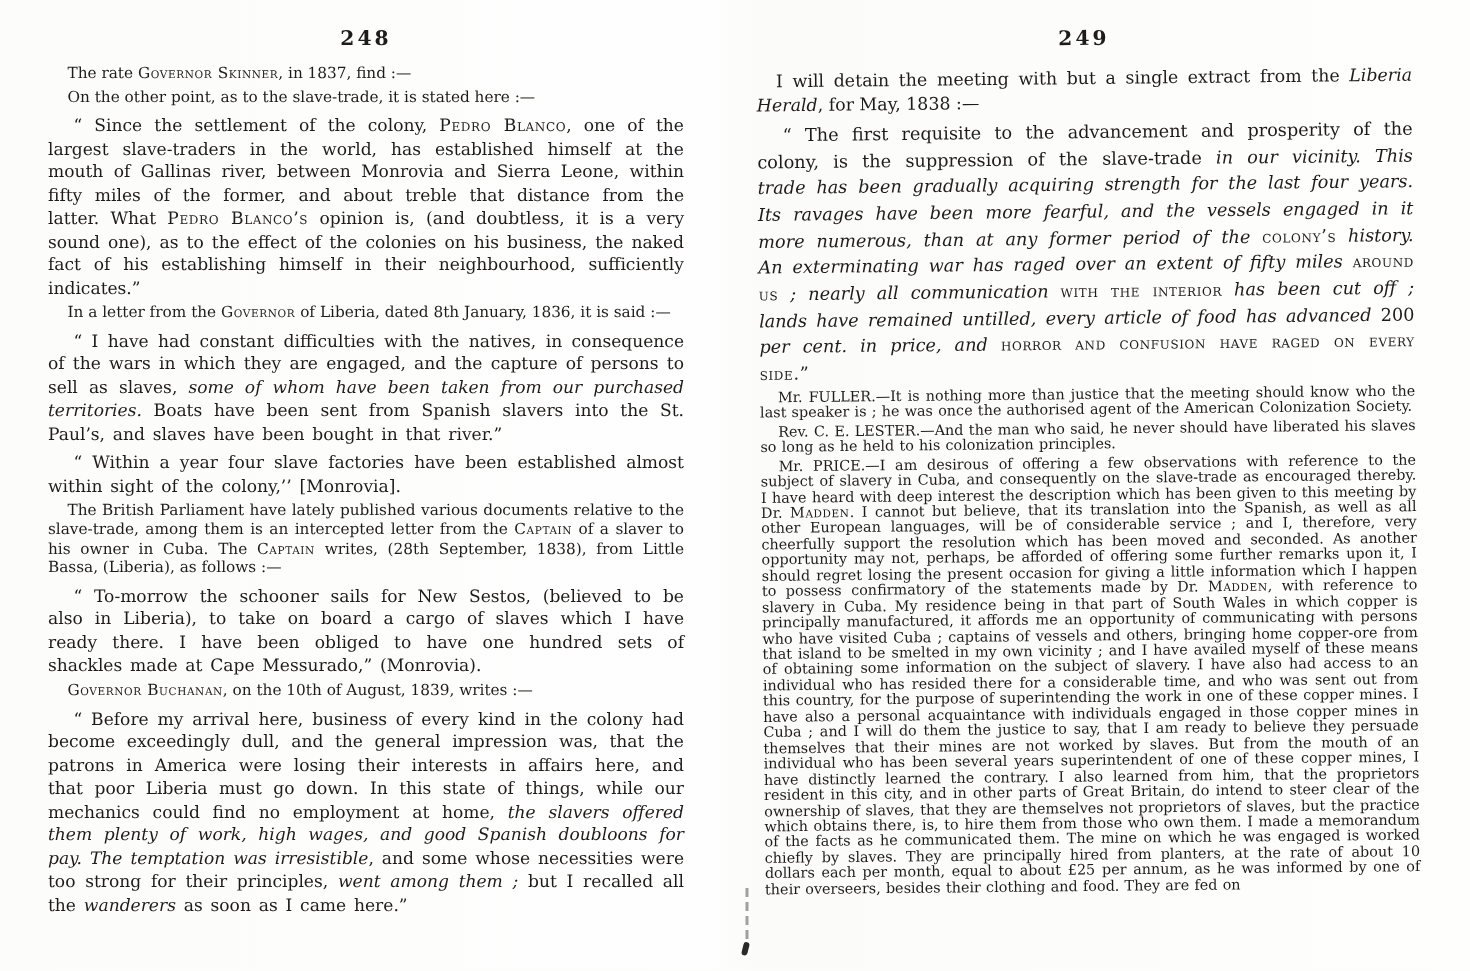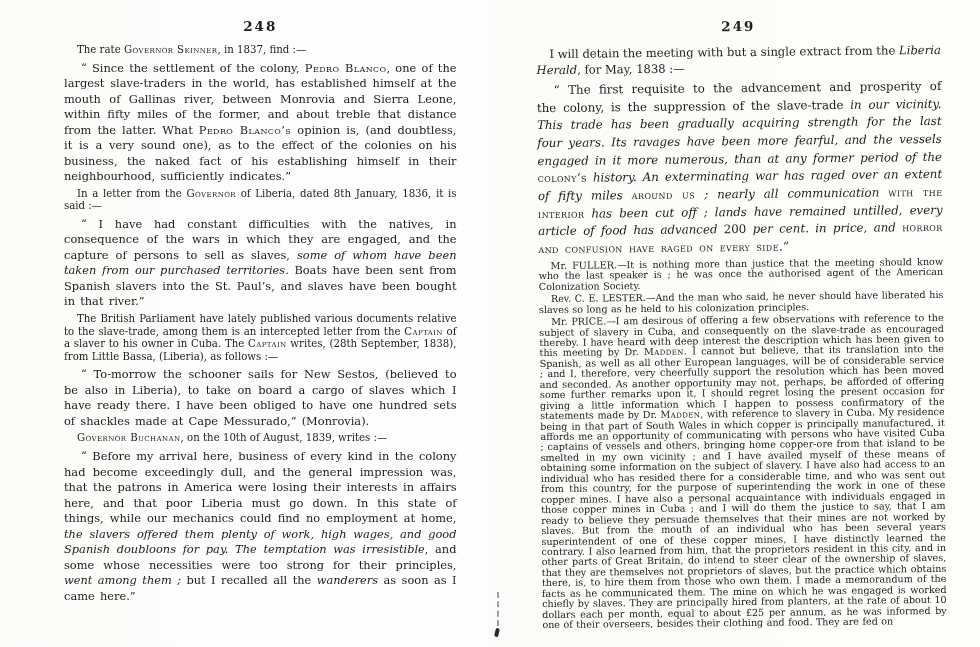--- a/index.html
+++ b/index.html
@@ -8,21 +8,21 @@
     background:#fdfdfc;
     color:#1e1c1a;
     font-family:"DejaVu Serif","Liberation Serif",serif;
   }
   .spread{
     position:relative;
     display:flex;
     width:980px;height:647px;
     background:linear-gradient(90deg,#fcfcfb 0%,#fefefe 48%,#fbfbfa 52%,#fefefd 100%);
   }
-  .page{box-sizing:border-box;margin-left:32px;}
+  .page{box-sizing:border-box;}
   .page-left{width:490px;padding:10px 34px 0 32px;}
   .page-right{width:490px;padding:10px 39px 0 14px;}
   .page-inner-right{transform:rotate(-0.6deg);transform-origin:50% 0;}
   .page-number{
     text-align:center;
     font-size:13.5px;
     letter-spacing:2px;
     margin:8px 0 10px 0;
     font-weight:bold;
   }
@@ -60,23 +60,25 @@
 </style>
 </head>
 <body>
 
 <div class="spread">
 
   <section class="page page-left">
     <div class="page-number">248</div>
     <div class="page-body">
         <p class="block narrative"><span>The rate </span><span class="run-sc">Governor Skinner</span><span>, in 1837, find :—</span></p>
+        <p class="block narrative"><span>On the other point, as to the slave-trade, it is stated here :—</span></p>
         <p class="block quote"><span>“ Since the settlement of the colony, </span><span class="run-sc">Pedro Blanco</span><span>, one of the largest slave-traders in the world, has established himself at the mouth of Gallinas river, between Monrovia and Sierra Leone, within fifty miles of the former, and about treble that distance from the latter.  What </span><span class="run-sc">Pedro Blanco’s</span><span> opinion is, (and doubtless, it is a very sound one), as to the effect of the colonies on his business, the naked fact of his establishing himself in their neighbourhood, sufficiently indicates.”</span></p>
         <p class="block narrative"><span>In a letter from the </span><span class="run-sc">Governor</span><span> of Liberia, dated 8th January, 1836, it is said :—</span></p>
         <p class="block quote"><span>“ I have had constant difficulties with the natives, in consequence of the wars in which they are engaged, and the capture of persons to sell as slaves, </span><span class="run-i">some of whom have been taken from our purchased territories.</span><span>  Boats have been sent from Spanish slavers into the St. Paul’s, and slaves have been bought in that river.”</span></p>
+        <p class="block quote"><span>“ Within a year four slave factories have been established almost within sight of the colony,’’ [Monrovia].</span></p>
         <p class="block narrative"><span>The British Parliament have lately published various documents relative to the slave-trade, among them is an intercepted letter from the </span><span class="run-sc">Captain</span><span> of a slaver to his owner in Cuba.  The </span><span class="run-sc">Captain</span><span> writes, (28th September, 1838), from Little Bassa, (Liberia), as follows :—</span></p>
         <p class="block quote"><span>“ To-morrow the schooner sails for New Sestos, (believed to be also in Liberia), to take on board a cargo of slaves which I have ready there.  I have been obliged to have one hundred sets of shackles made at Cape Messurado,” (Monrovia).</span></p>
         <p class="block narrative"><span class="run-sc">Governor Buchanan</span><span>, on the 10th of August, 1839, writes :—</span></p>
         <p class="block quote"><span>“ Before my arrival here, business of every kind in the colony had become exceedingly dull, and the general impression was, that the patrons in America were losing their interests in affairs here, and that poor Liberia must go down.  In this state of things, while our mechanics could find no employment at home, </span><span class="run-i">the slavers offered them plenty of work, high wages, and good Spanish doubloons for pay.</span><span>  </span><span class="run-i">The temptation was irresistible</span><span>, and some whose necessities were too strong for their principles, </span><span class="run-i">went among them ;</span><span> but I recalled all the </span><span class="run-i">wanderers</span><span> as soon as I came here.”</span></p>
       </div>
   </section>
 
   <section class="page page-right">
     <div class="page-inner-right">
       <div class="page-number">249</div>

